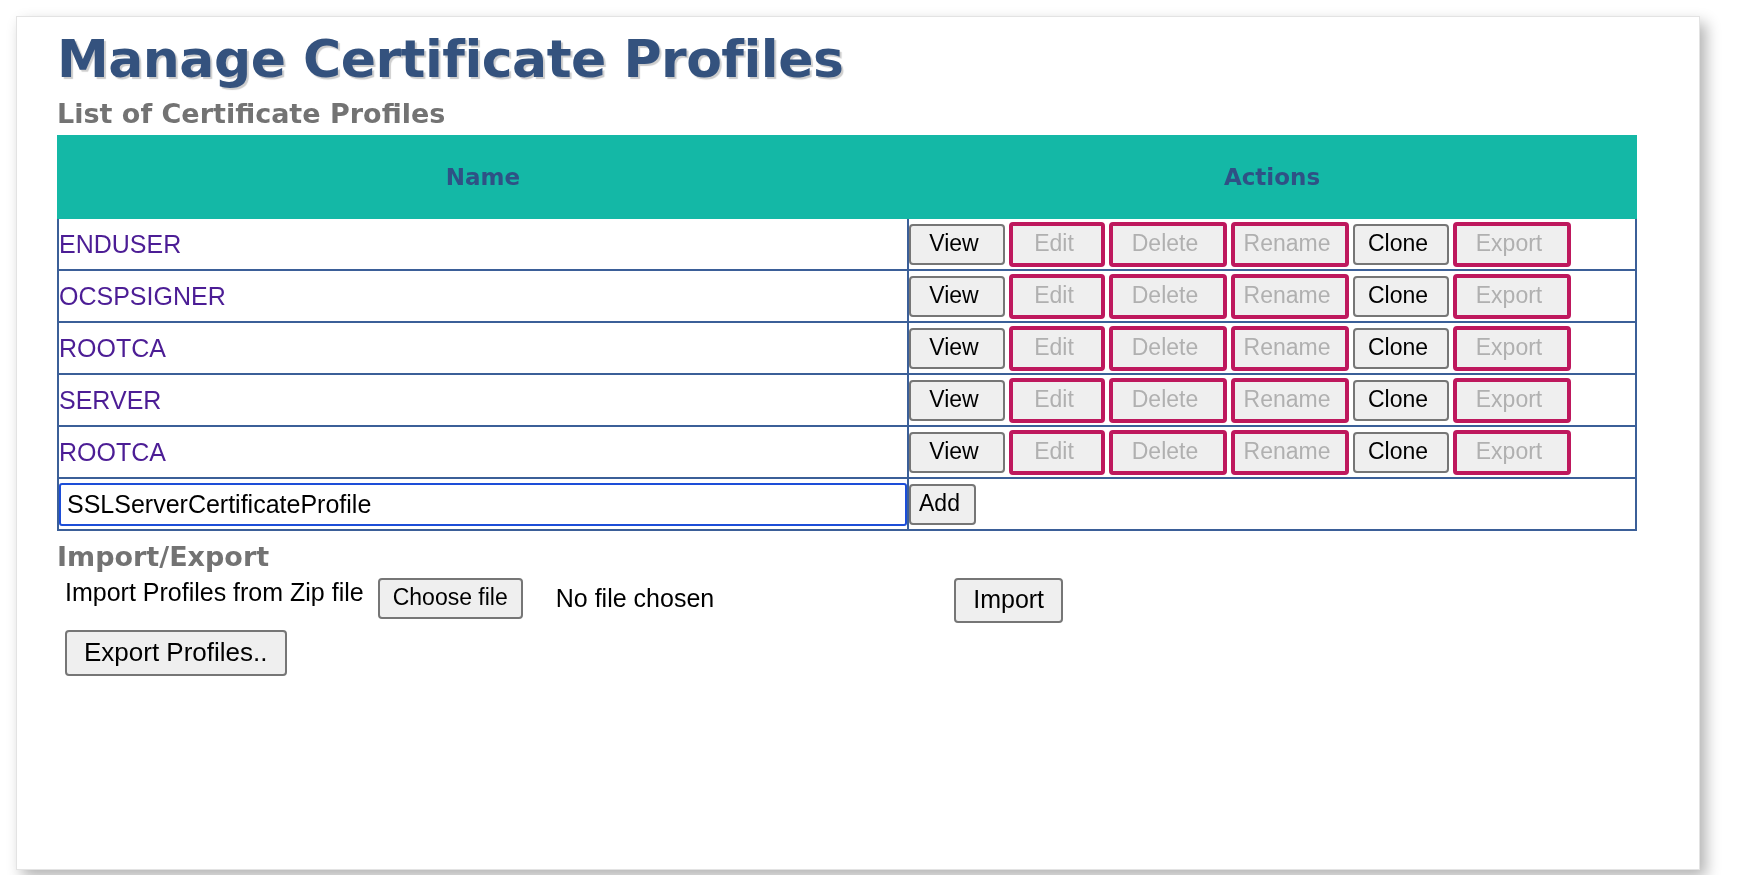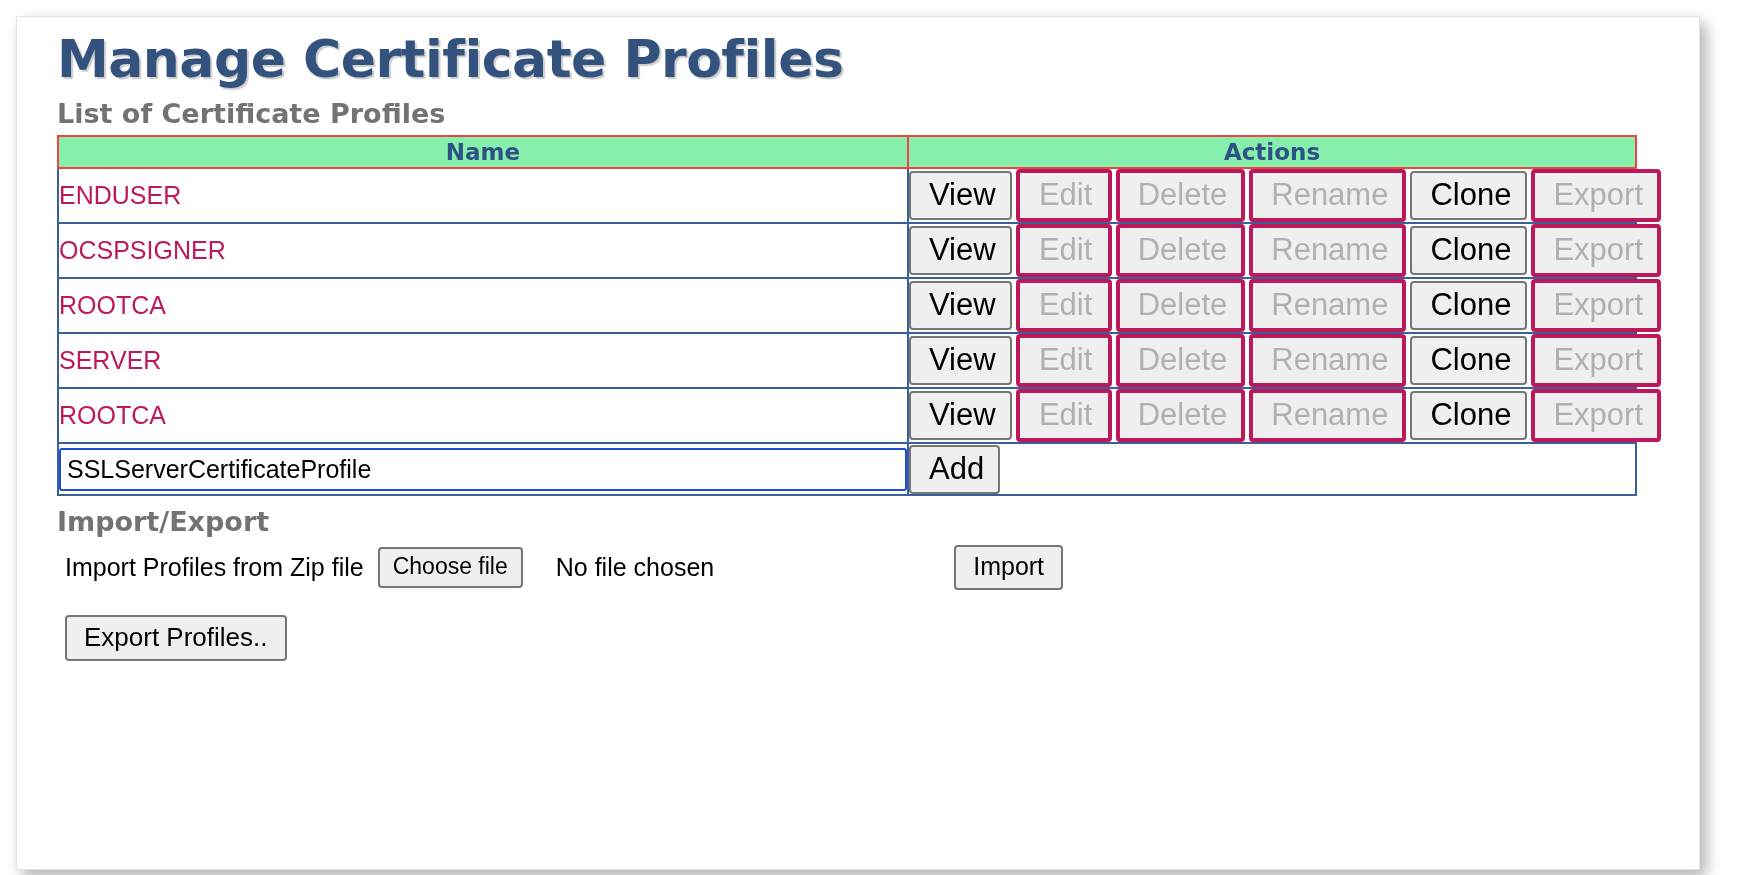--- a/index.html
+++ b/index.html
@@ -56,56 +56,56 @@
   
   table.profiles {
     border-collapse: collapse;
     border: 2px solid #3b5f98;
     width: 1578px;
     margin: 0;
     table-layout: fixed;
     background: #ffffff;
   }
   table.profiles th {
-    background: #86efac;
+    background: #14b8a6;
     color: #2f5185;
     font-family: "DejaVu Sans", sans-serif;
     font-size: 23px;
     font-weight: bold;
     text-align: center;
-    padding: 0 6px;
-    border: 2px solid #ef4444;
+    padding: 25px 6px;
+    border: 2px solid #14b8a6;
     height: 30px;
   }
   table.profiles td {
     border: 2px solid #3b5f98;
     padding: 0;
     background: #ffffff;
     height: 50px;
     vertical-align: middle;
   }
   td.name-cell {
     font-size: 25px;
-    color: #be185d;
+    color: #4c1d95;
     padding-left: 8px;
     font-family: "Liberation Sans", sans-serif;
   }
   td.actions-cell {
     padding: 0 6px 0 8px;
     white-space: nowrap;
   }
   col.col-name { width: 850px; }
   col.col-actions { width: 728px; }
 
   
   button {
     font-family: "Liberation Sans", sans-serif;
-    font-size: 31px;
+    font-size: 23px;
     line-height: 1;
-    padding: 6px 14px 8px 18px;
+    padding: 6px 14px 8px 8px;
     border-radius: 4px;
     background: #efefef;
     box-sizing: border-box;
     vertical-align: middle;
   }
   button.act {
     border: 2px solid #767676;
     color: #000000;
     min-width: 96px;
     margin-right: 4px;
@@ -141,21 +141,21 @@
     border-radius: 3px;
     background: #ffffff;
     color: #000000;
     outline: none;
   }
   td.add-btn-cell { padding-left: 8px; }
 
   
   .io-row {
     display: flex;
-    align-items: center;
+    align-items: flex-start;
     margin-top: 6px;
     height: 48px;
   }
   .io-label {
     font-size: 25px;
     color: #000000;
     margin-left: 8px;
   }
   .file-picker {
     display: inline-flex;
@@ -178,21 +178,21 @@
     color: #000000;
     margin-left: 12px;
   }
   .import-btn-wrap {
     margin-left: 240px;
   }
   button.import-btn {
     font-size: 25px;
     padding: 7px 17px 9px 17px;
   }
-  .export-row { margin-top: 24px; margin-left: 8px; }
+  .export-row { margin-top: 4px; margin-left: 8px; }
   button.export-btn {
     font-size: 26px;
     padding: 7px 17px 9px 17px;
   }
 </style>
 </head>
 <body>
 
 <div id="page">
   <div class="inner">

